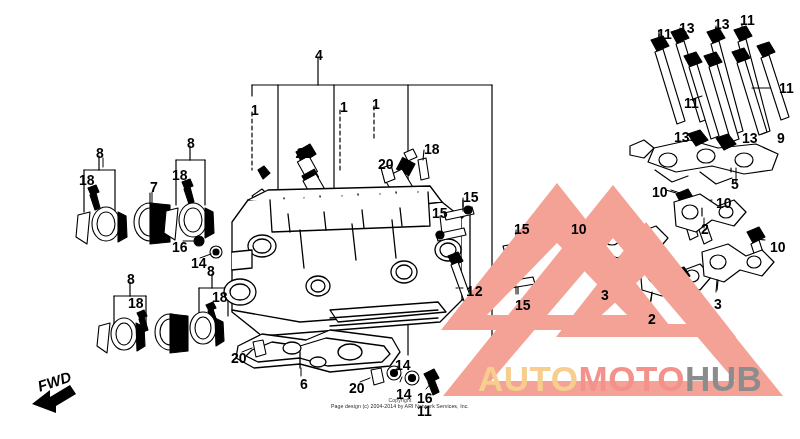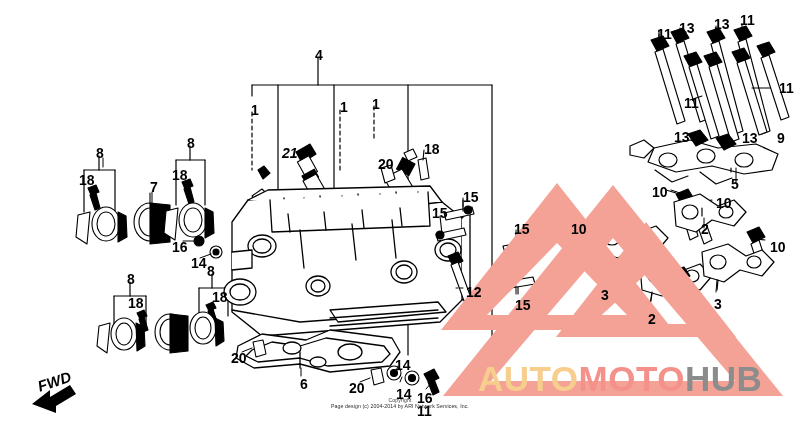--- a/index.html
+++ b/index.html
@@ -456,21 +456,21 @@
 
   <svg style="position:absolute;left:0;top:0;width:800px;height:439px;pointer-events:none;" viewBox="0 0 800 439" xmlns="http://www.w3.org/2000/svg">
     <text x="478" y="391" font-family="Liberation Sans, sans-serif" font-size="35" font-weight="bold" letter-spacing="0.5">
       <tspan fill="#F7CE8E">AUTO</tspan><tspan fill="#F4918A">MOTO</tspan><tspan fill="#8C8C8C">HUB</tspan>
     </text>
   </svg>
 
   <div id="callout-layer">
       <div class="callout" style="left: 315px; top: 48px;">4</div>
       <div class="callout" style="left: 251px; top: 103px;">1</div>
-      <div class="callout" style="left: 282px; top: 146px; font-style: italic;">21</div>
+      <div class="callout" style="left: 296px; top: 146px; font-style: italic;">21</div>
       <div class="callout" style="left: 340px; top: 100px;">1</div>
       <div class="callout" style="left: 372px; top: 97px;">1</div>
       <div class="callout" style="left: 378px; top: 157px;">20</div>
       <div class="callout" style="left: 424px; top: 142px;">18</div>
       <div class="callout" style="left: 96px; top: 146px;">8</div>
       <div class="callout" style="left: 79px; top: 173px;">18</div>
       <div class="callout" style="left: 150px; top: 180px;">7</div>
       <div class="callout" style="left: 187px; top: 136px;">8</div>
       <div class="callout" style="left: 172px; top: 168px;">18</div>
       <div class="callout" style="left: 172px; top: 240px;">16</div>
@@ -483,21 +483,21 @@
       <div class="callout" style="left: 300px; top: 377px;">6</div>
       <div class="callout" style="left: 349px; top: 381px;">20</div>
       <div class="callout" style="left: 395px; top: 358px;">14</div>
       <div class="callout" style="left: 396px; top: 387px;">14</div>
       <div class="callout" style="left: 417px; top: 391px;">16</div>
       <div class="callout" style="left: 417px; top: 404px;">11</div>
       <div class="callout" style="left: 463px; top: 190px;">15</div>
       <div class="callout" style="left: 432px; top: 206px;">15</div>
       <div class="callout" style="left: 514px; top: 222px;">15</div>
       <div class="callout" style="left: 515px; top: 298px;">15</div>
-      <div class="callout" style="left: 466px; top: 285px;">12</div>
+      <div class="callout" style="left: 466px; top: 285px; font-family: Liberation Mono, monospace;">12</div>
       <div class="callout" style="left: 657px; top: 27px;">11</div>
       <div class="callout" style="left: 679px; top: 21px;">13</div>
       <div class="callout" style="left: 714px; top: 17px;">13</div>
       <div class="callout" style="left: 740px; top: 13px;">11</div>
       <div class="callout" style="left: 684px; top: 96px;">11</div>
       <div class="callout" style="left: 779px; top: 81px;">11</div>
       <div class="callout" style="left: 674px; top: 130px;">13</div>
       <div class="callout" style="left: 742px; top: 131px;">13</div>
       <div class="callout" style="left: 777px; top: 131px;">9</div>
       <div class="callout" style="left: 652px; top: 185px;">10</div>

